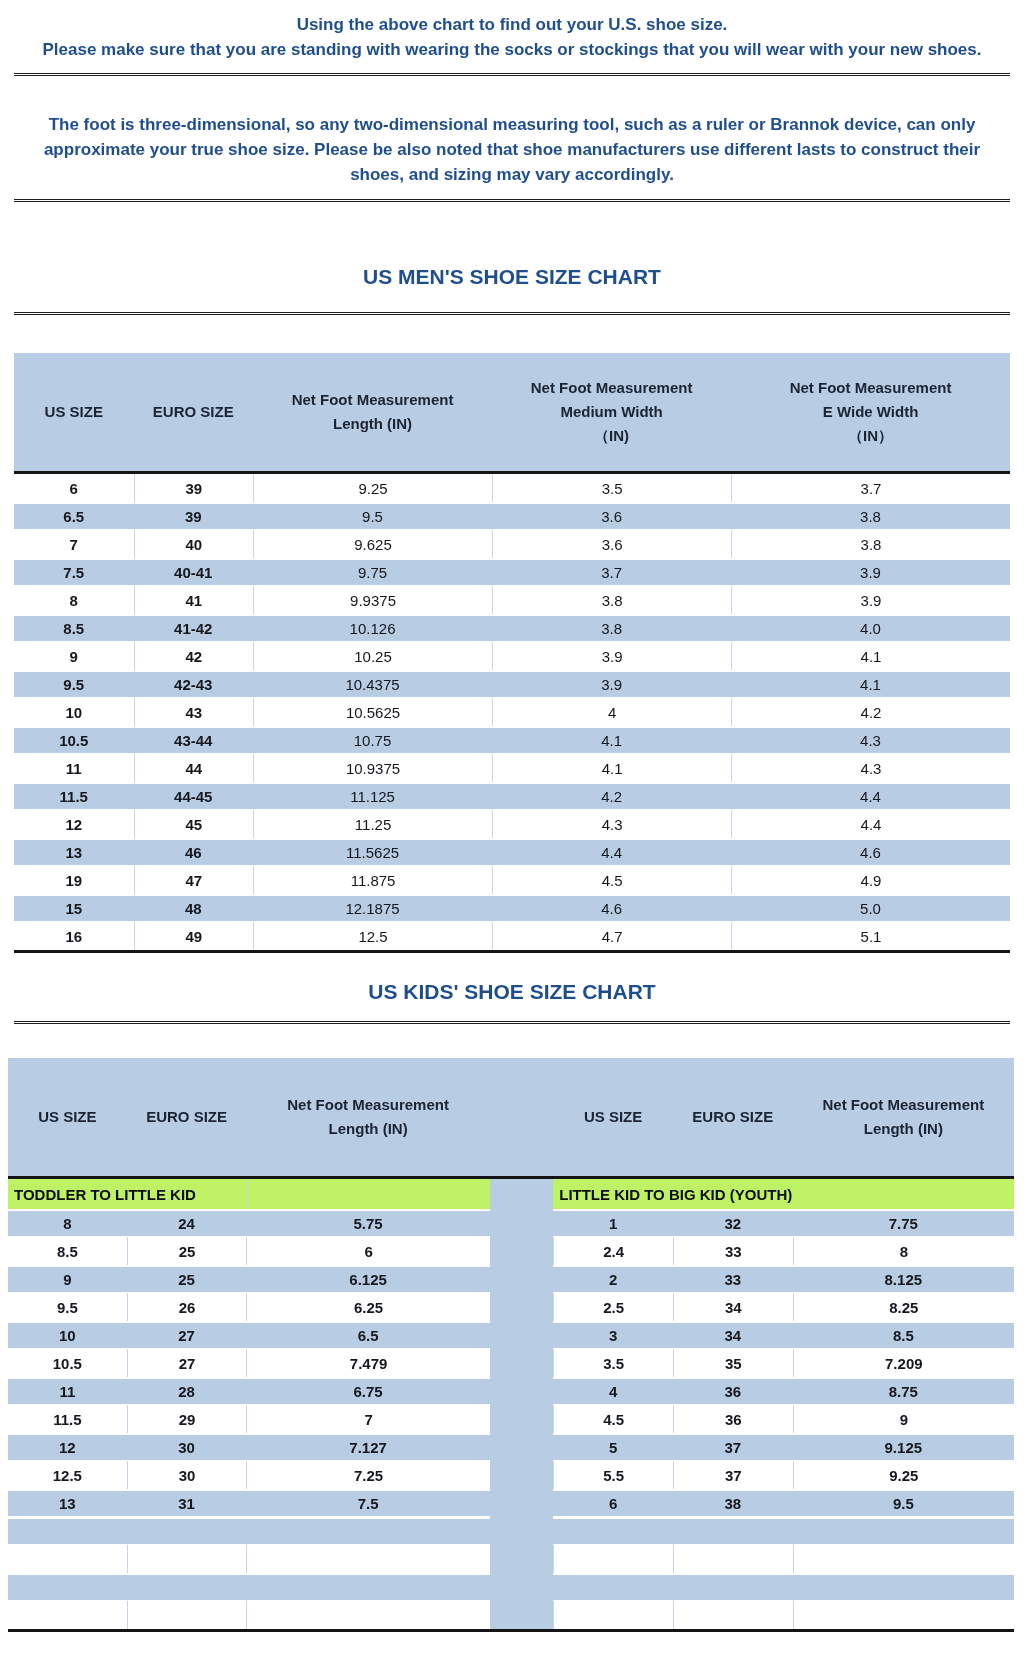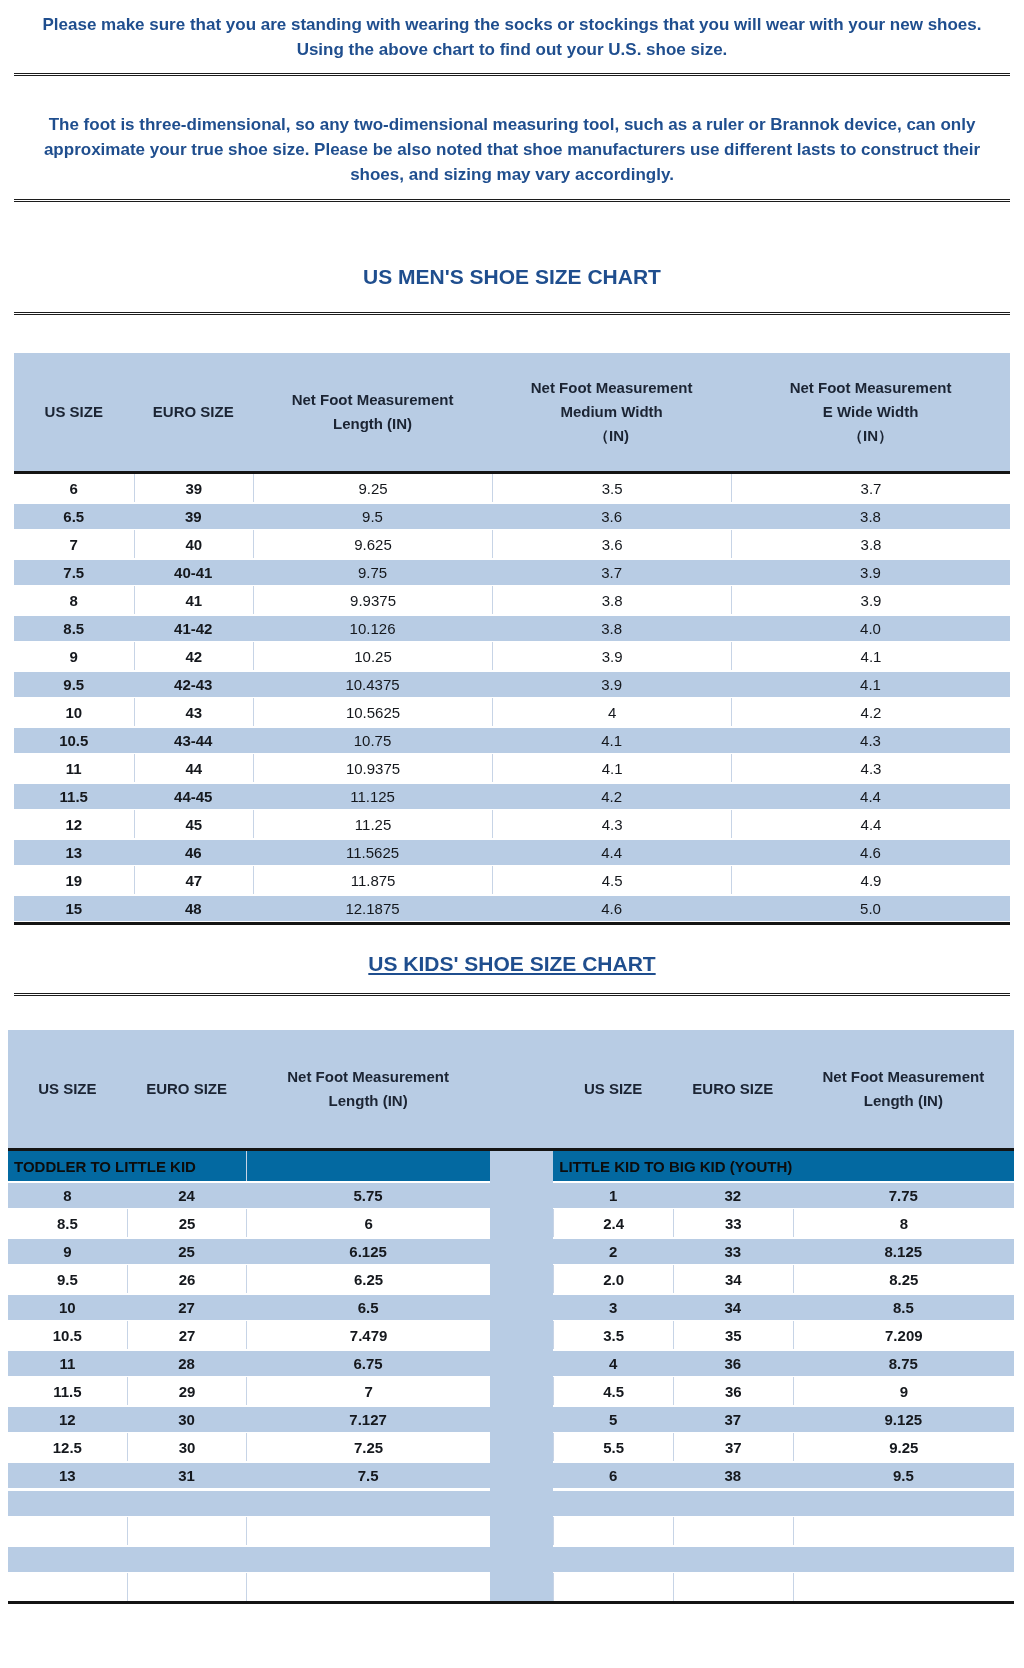--- a/index.html
+++ b/index.html
@@ -13,21 +13,21 @@
 
   
   .rule{border-top:3px double #1c1c1c;height:0;}
   .rule1{margin:11px 14px 0;}
   .rule2{margin:12px 14px 0;}
   .rule3{margin:22px 14px 0;}
   .rule4{margin:16px 14px 0;}
 
   .chart-title{color:#1f4e8e;font-weight:bold;font-size:21px;line-height:26px;text-align:center;margin:0;}
   .mens-title{margin-top:62px;}
-  .kids-title{margin-top:26px;text-decoration:underline;}
+  .kids-title{margin-top:26px;}
 
   table{border-collapse:separate;border-spacing:0;table-layout:fixed;}
   td,th{box-sizing:border-box;padding:0;}
 
   
   table.mens{margin:38px 0 0 14px;width:996px;border-bottom:3px solid #141414;}
   table.mens thead th{
     background:#b8cce4;height:121px;vertical-align:middle;text-align:center;
     font-weight:bold;font-size:15px;line-height:24px;color:#1b2433;
     white-space:pre-line;border-bottom:3px solid #141414;
@@ -45,37 +45,37 @@
   table.kids{margin:34px 0 0 8px;width:1006px;border-bottom:3px solid #141414;}
   table.kids thead th{
     background:#b8cce4;height:121px;vertical-align:middle;text-align:center;
     font-weight:bold;font-size:15px;line-height:24px;color:#1b2433;
     white-space:pre-line;border-bottom:3px solid #141414;
   }
   table.kids tbody td{
     height:28px;text-align:center;vertical-align:middle;
     font-size:15px;font-weight:600;color:#15181d;
   }
-  table.kids tr.section td{background:#0369a1;height:30px;}
+  table.kids tr.section td{background:#bef264;height:30px;}
   table.kids tr.section td.sec-label{
     text-align:left;font-weight:bold;font-size:15px;color:#0c0c0c;padding-left:6px;
     font-weight:800;
   }
   table.kids tr.section td.sep-cell{border-left:1px solid #c7d4e6;}
   table.kids td.gap{background:#b8cce4 !important;border:0 !important;}
   table.kids tr.white td + td:not(.gap){border-left:1px solid #c7d4e6;}
 </style>
 </head>
 <body>
 
 <div class="page">
 
   <div class="note note1">
+    <div>Using the above chart to find out your U.S. shoe size.</div>
     <div>Please make sure that you are standing with wearing the socks or stockings that you will wear with your new shoes.</div>
-    <div>Using the above chart to find out your U.S. shoe size.</div>
   </div>
 
   <div class="rule rule1"></div>
 
   <div class="note note2">
     <div>The foot is three-dimensional, so any two-dimensional measuring tool, such as a ruler or Brannok device, can only</div>
     <div>approximate your true shoe size. Please be also noted that shoe manufacturers use different lasts to construct their</div>
     <div>shoes, and sizing may vary accordingly.</div>
   </div>
 
@@ -212,20 +212,27 @@
           <td>11.875</td>
           <td>4.5</td>
           <td>4.9</td>
         </tr>
         <tr class="blue">
           <td class="b">15</td>
           <td class="b">48</td>
           <td>12.1875</td>
           <td>4.6</td>
           <td>5.0</td>
+        </tr>
+        <tr class="white">
+          <td class="b">16</td>
+          <td class="b">49</td>
+          <td>12.5</td>
+          <td>4.7</td>
+          <td>5.1</td>
         </tr>
       </tbody>
   </table>
 
   <h2 class="chart-title kids-title">US KIDS' SHOE SIZE CHART</h2>
 
   <div class="rule rule4"></div>
 
   <table class="kids">
     <colgroup>
@@ -282,21 +289,21 @@
           <td class="gap"></td>
           <td>2</td>
           <td>33</td>
           <td>8.125</td>
         </tr>
         <tr class="white">
           <td>9.5</td>
           <td>26</td>
           <td>6.25</td>
           <td class="gap"></td>
-          <td>2.0</td>
+          <td>2.5</td>
           <td>34</td>
           <td>8.25</td>
         </tr>
         <tr class="blue">
           <td>10</td>
           <td>27</td>
           <td>6.5</td>
           <td class="gap"></td>
           <td>3</td>
           <td>34</td>

